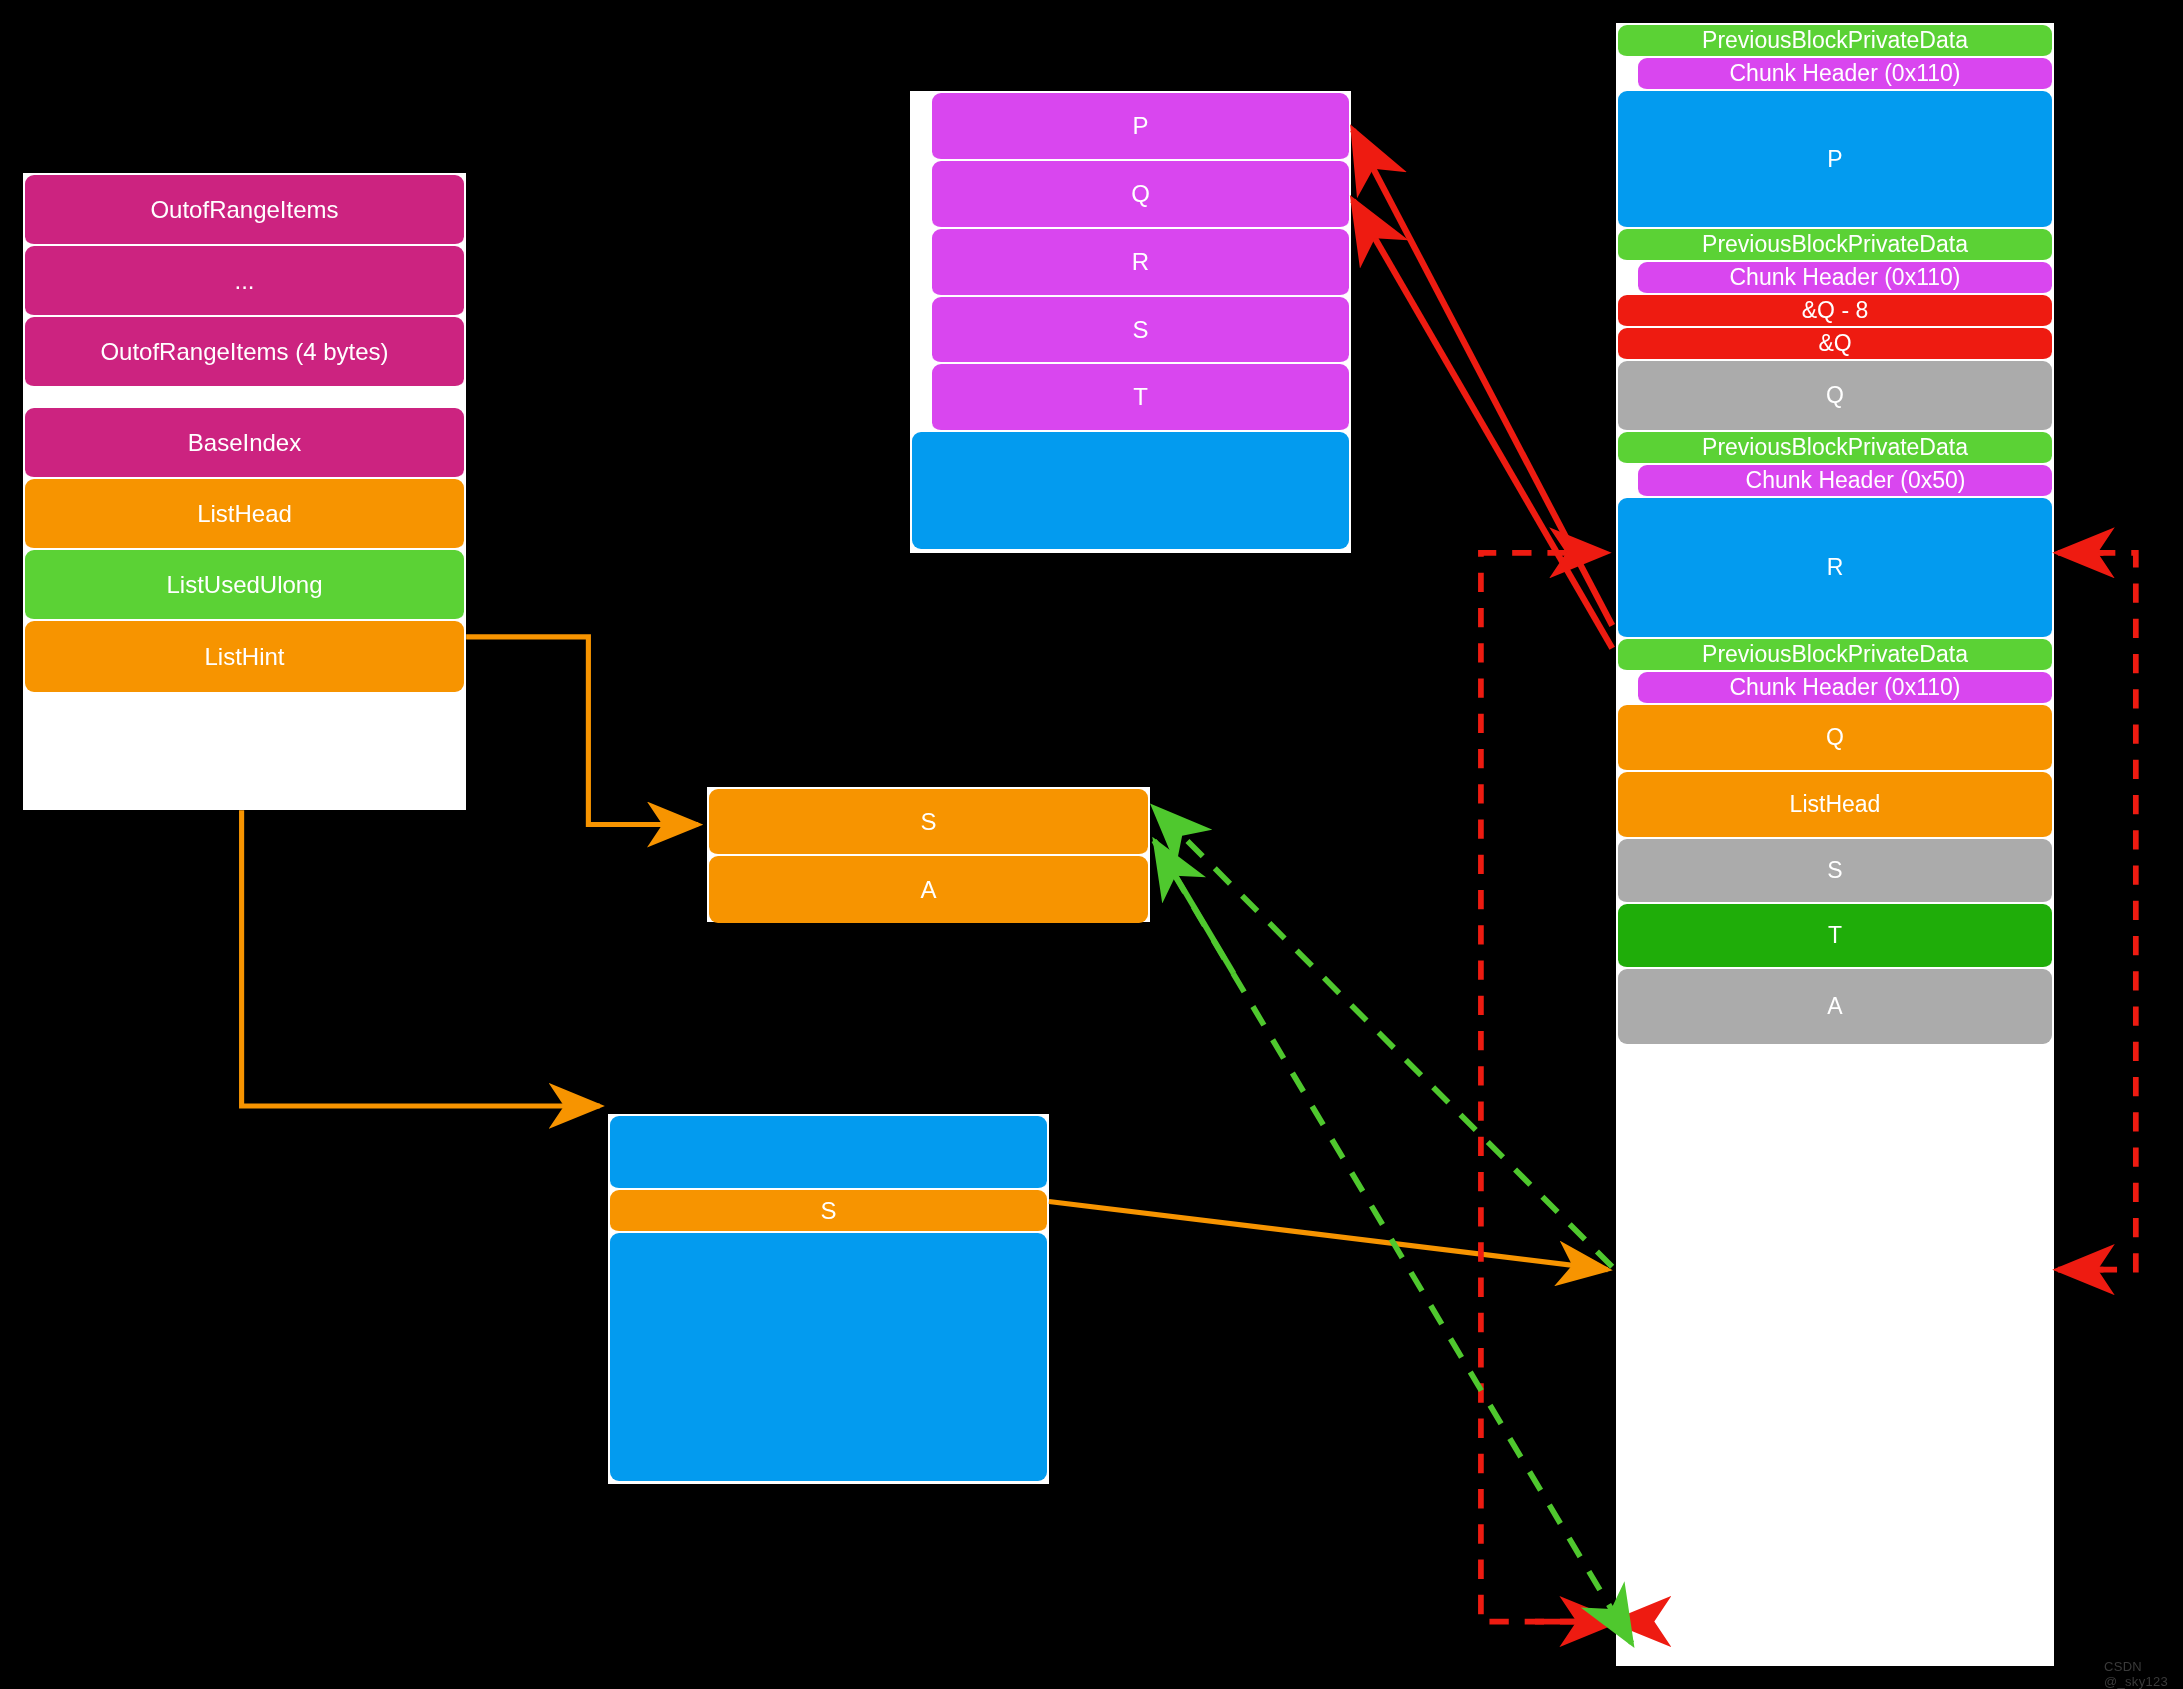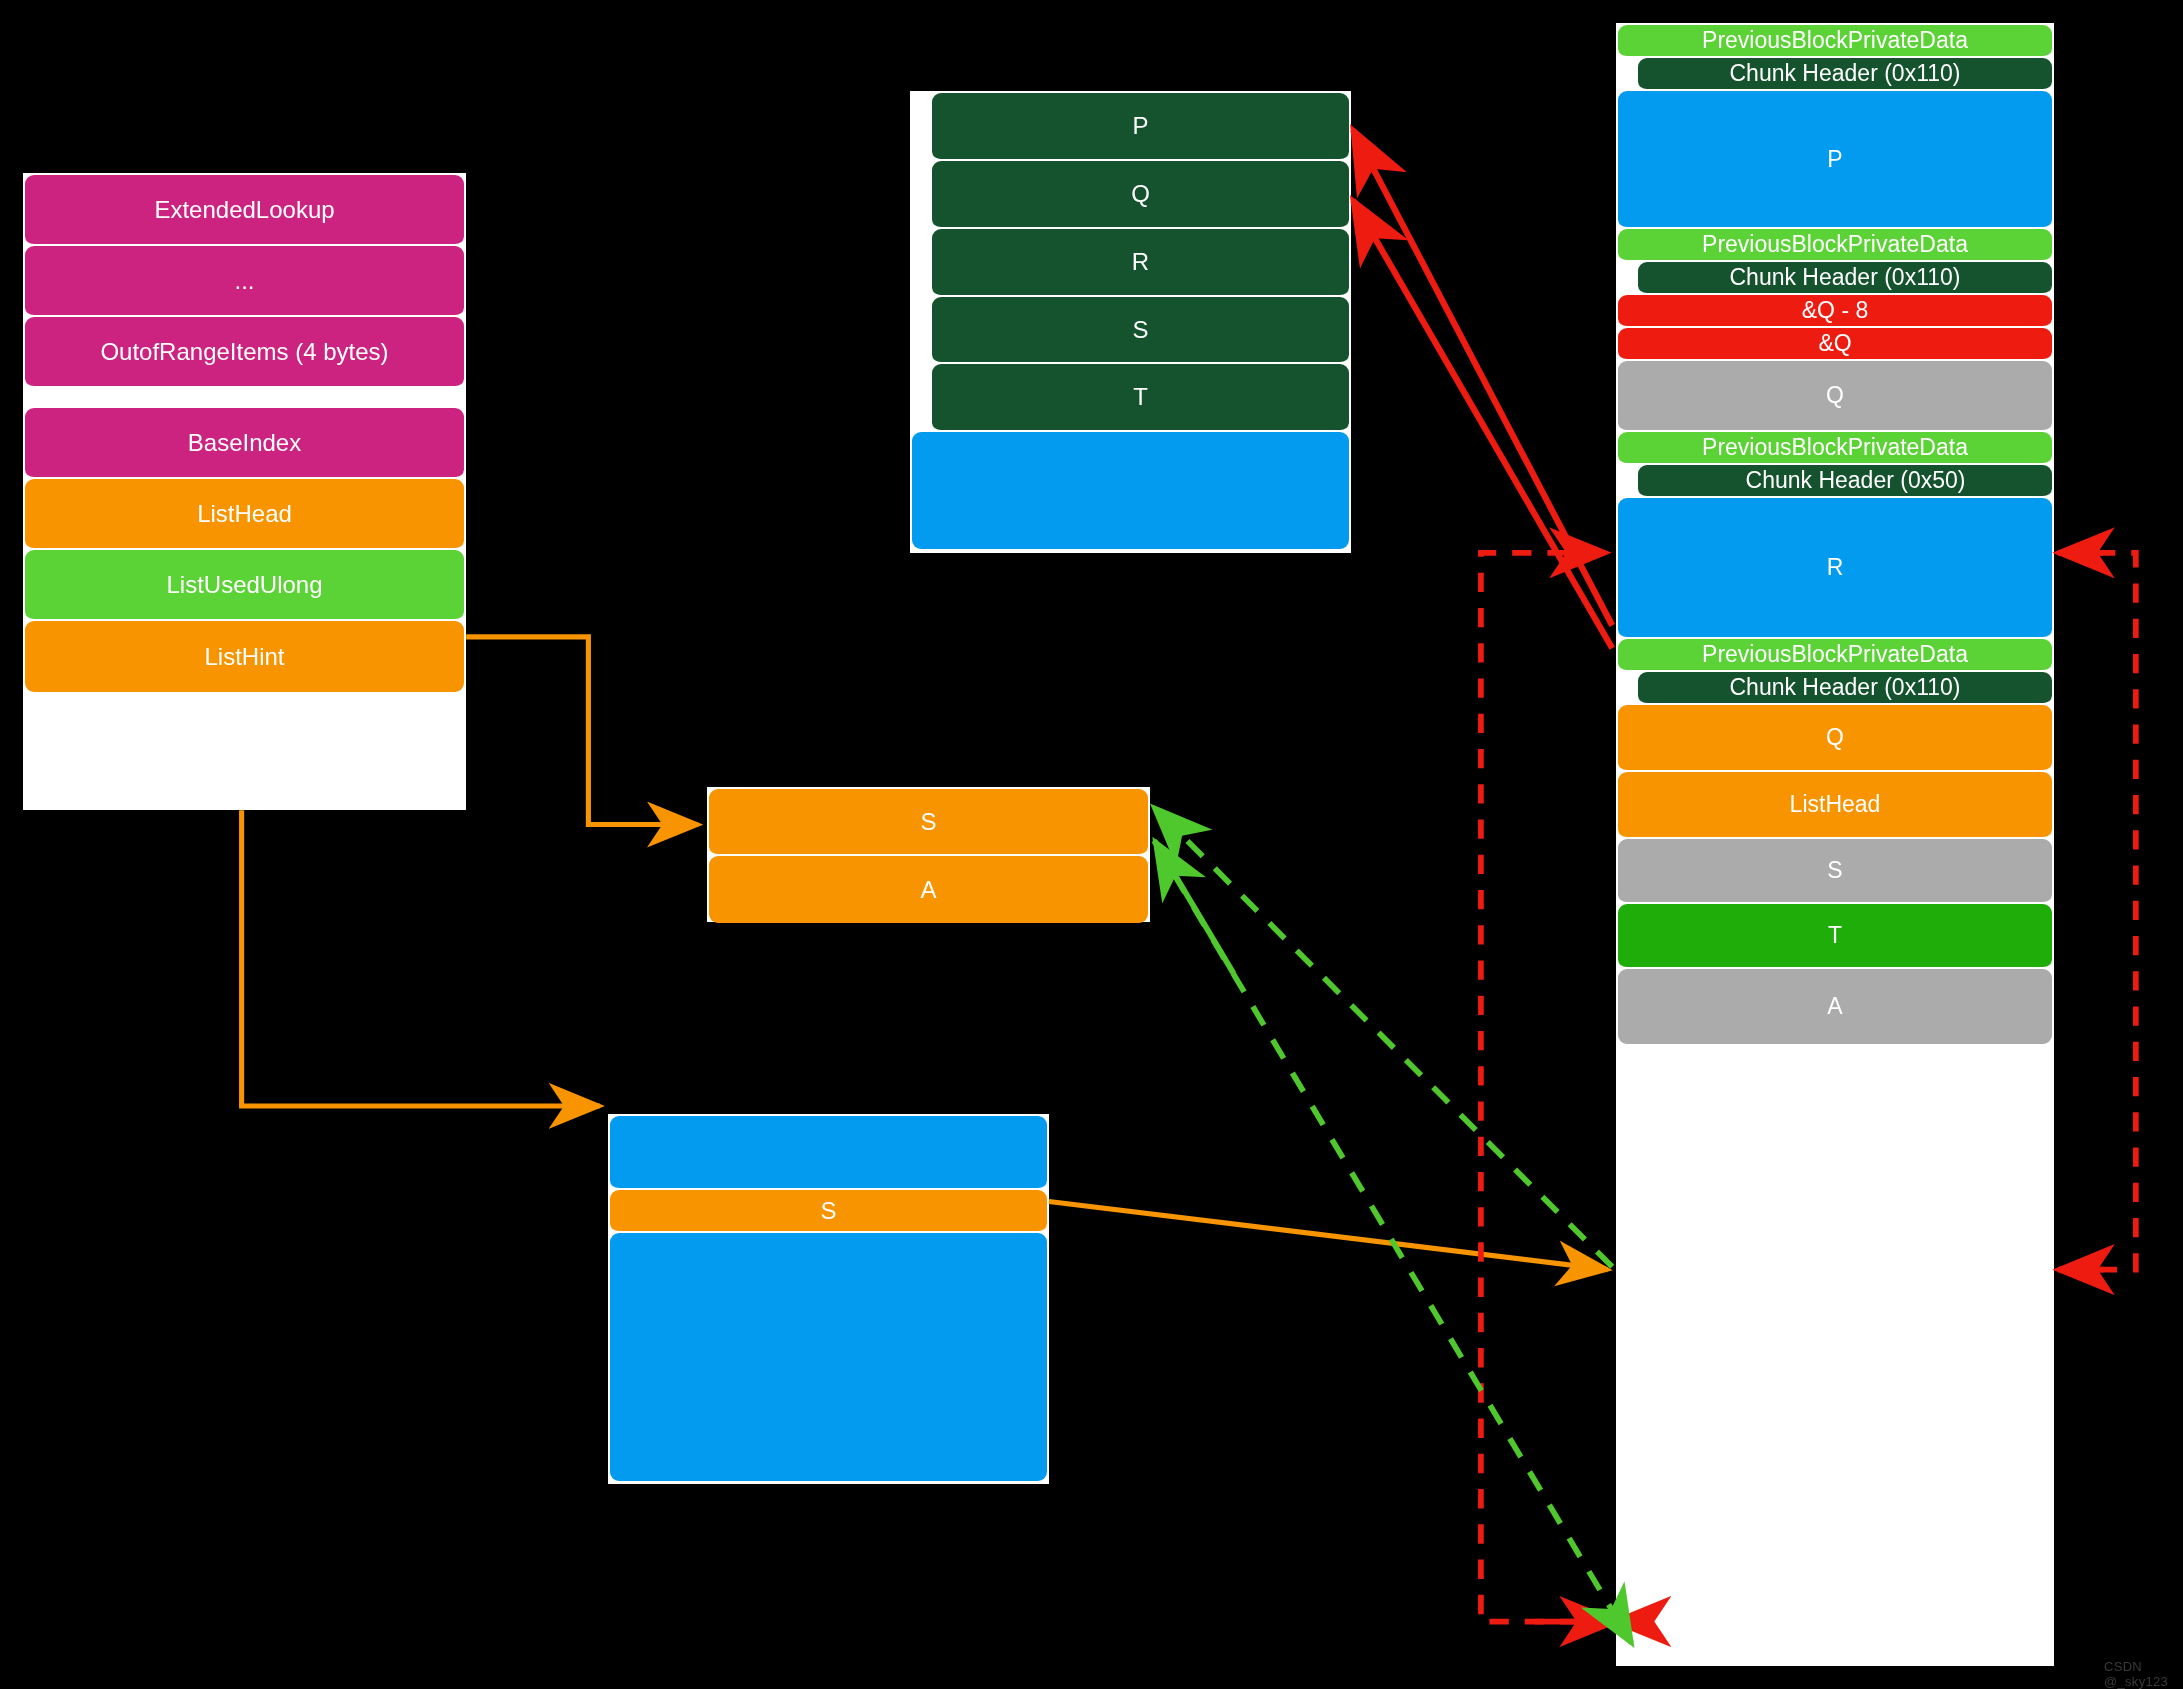--- a/index.html
+++ b/index.html
@@ -8,42 +8,42 @@
 
   
   .tbl{position:absolute;box-sizing:border-box;border:2.3px solid #fff;background:#fff;
        display:flex;flex-direction:column;}
   .row{box-sizing:border-box;display:flex;align-items:center;justify-content:center;
        text-align:center;border-bottom:2.3px solid #fff;overflow:hidden;white-space:nowrap;border-radius:9px;}
   .row:last-child{border-bottom:none;}
 
   
   .c-magenta{background:#CC2380;}
-  .c-pink{background:#14532d;margin-left:20px;}
+  .c-pink{background:#d946ef;margin-left:20px;}
   .c-orange{background:#F79400;}
   .c-lgreen{background:#5BD235;}
   .c-dgreen{background:#1FAD09;}
   .c-blue{background:#039BEF;}
   .c-red{background:#EE1B11;}
   .c-grey{background:#ABABAB;}
 
   .fs-lg{font-size:24px;}
   .fs-md{font-size:23px;}
 
   svg.overlay{position:absolute;left:0;top:0;width:2183px;height:1690px;
               pointer-events:none;overflow:visible;}
 
   .wm{position:absolute;font-size:13px;color:#3a3a3a;letter-spacing:0.3px;
       font-family:"Liberation Sans",sans-serif;}
 </style>
 </head>
 <body>
 
 <div class="tbl" id="lookup" style="left:23px;top:173px;width:443px;height:637px;">
-<div class="row c-magenta fs-lg" style="height: 71px; flex: 0 0 71px;">ExtendedLookup</div>
+<div class="row c-magenta fs-lg" style="height: 71px; flex: 0 0 71px;">OutofRangeItems</div>
     <div class="row c-magenta fs-lg" style="height: 71px; flex: 0 0 71px;">...</div>
     <div class="row c-magenta fs-lg" style="height: 71px; flex: 0 0 71px;">OutofRangeItems (4 bytes)</div>
     <div class="row c-magenta fs-lg" style="height: 71px; flex: 0 0 71px; margin-top: 20px;">BaseIndex</div>
     <div class="row c-orange fs-lg" style="height: 71px; flex: 0 0 71px;">ListHead</div>
     <div class="row c-lgreen fs-lg" style="height: 71px; flex: 0 0 71px;">ListUsedUlong</div>
     <div class="row c-orange fs-lg" style="height: 71px; flex: 0 0 71px;">ListHint</div>
   </div>
 
 <div class="tbl" id="pqrst" style="left:910px;top:91px;width:441px;height:462px;">
 <div class="row c-pink fs-lg" style="height: 68px; flex: 0 0 68px;">P</div>

